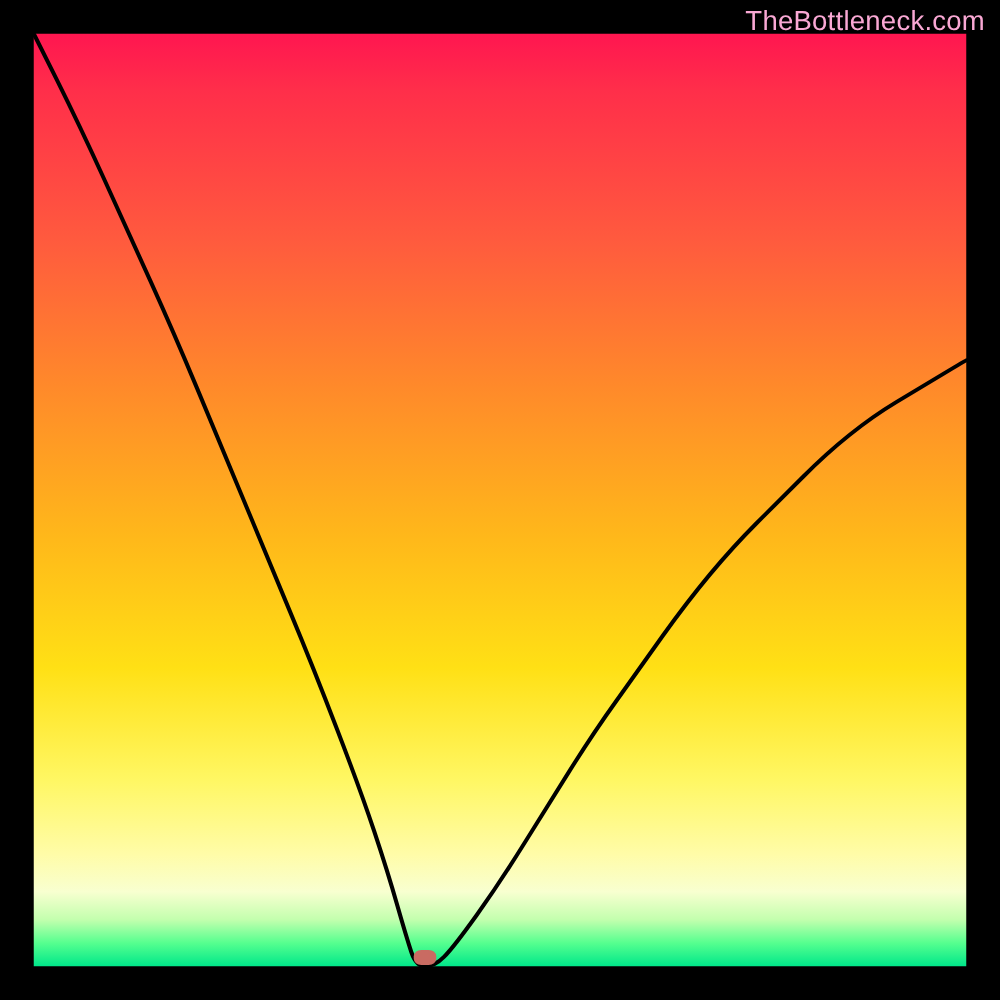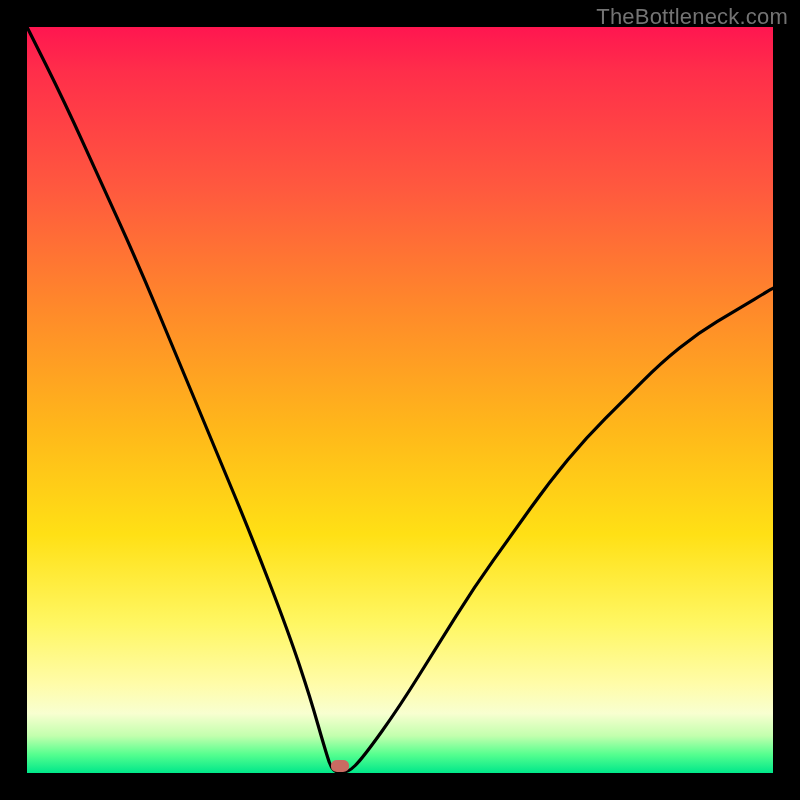--- a/index.html
+++ b/index.html
@@ -37,21 +37,21 @@
       #f8ffd0 92%,
       #c3ffae 95%,
       #56ff8f 97.5%,
       #00e78a 100%
     );
   }
   .watermark {
     position: absolute;
     top: 4px;
     right: 12px;
-    color: #737373;
+    color: #f9a8d4;
     font-size: 22px;
     font-weight: 500;
     letter-spacing: 0.2px;
     user-select: none;
   }
   svg.curve {
     position: absolute;
     inset: 0;
     width: 100%;
     height: 100%;

